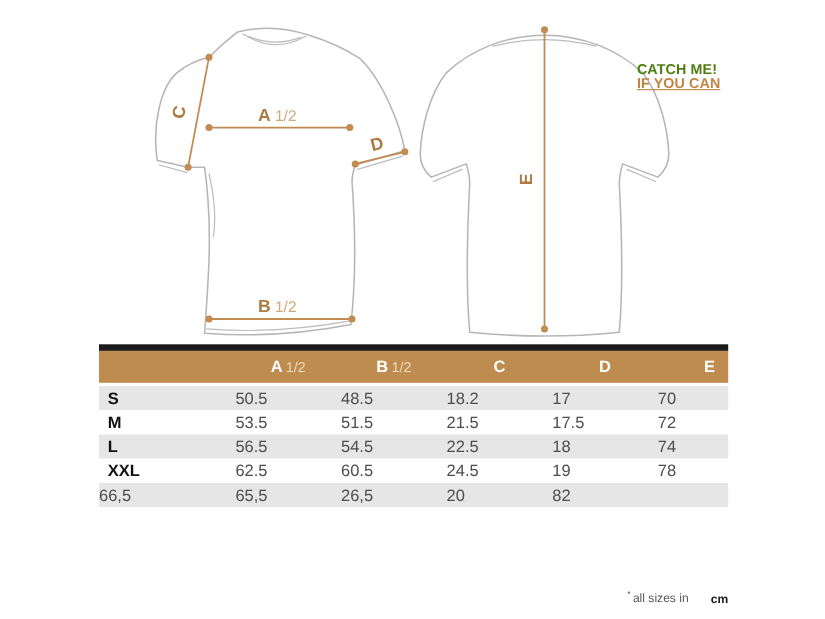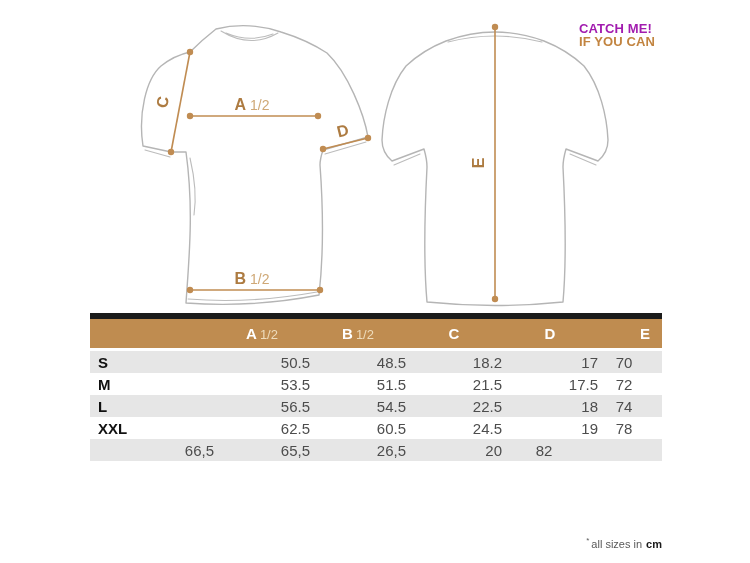--- a/index.html
+++ b/index.html
@@ -45,22 +45,22 @@
   
   .logo { position: absolute; left: 579px; top: 22px; }
   .logo-line {
     display: block;
     font-size: 13px;
     font-weight: bold;
     letter-spacing: 0.1px;
     line-height: 13px;
     white-space: nowrap;
   }
-  .logo-line1 { color: #a21caf; }
-  .logo-line2 { color: #c28440; }
+  .logo-line1 { color: #4d7c0f; margin-top: 34px; }
+  .logo-line2 { color: #c28440; text-decoration: underline; }
 
   
   .size-table { position: absolute; left: 90px; top: 313px; width: 572px; }
   .table-topbar { height: 6px; background: #1b1b1b; }
   .grid-cols {
     display: grid;
     grid-template-columns: 124px 96px 96px 96px 96px 1fr;
     align-items: center;
   }
   .table-header { height: 29px; background: #bf8c50; margin-bottom: 3px; }
@@ -81,34 +81,34 @@
   .th-frac:empty { margin-left: 0; }
   .table-row { height: 22px; font-size: 15px; }
   .table-row:nth-child(odd) { background: #e6e6e6; }
   .table-row:nth-child(even) { background: #ffffff; }
   .cell-size {
     font-weight: bold;
     color: #111111;
     padding-left: 8px;
     white-space: nowrap;
   }
-  .cell-val { text-align: right; color: #4d4d4d; }
-  .cell-val:last-child { text-align: center; padding-right: 12px; }
+  .cell-val { text-align: left; color: #4d4d4d; }
+  .cell-val:last-child { text-align: left; padding-right: 12px; }
 
   
   .footnote {
     position: absolute;
     right: 88px;
     top: 536px;
     font-size: 11px;
     color: #595959;
     white-space: nowrap;
   }
   .footnote-star { vertical-align: super; font-size: 8px; margin-right: 2px; }
-  .footnote-unit { font-weight: bold; color: #1a1a1a; margin-left: 4px; }
+  .footnote-unit { font-weight: bold; color: #1a1a1a; margin-left: 20px; }
 </style>
 </head>
 <body>
 
 <svg class="diagram-svg" width="750" height="315" viewBox="0 0 750 315" xmlns="http://www.w3.org/2000/svg">
 
   <g>
     <path class="shirt" d="
       M 216,29
       Q 248,21 281,32

